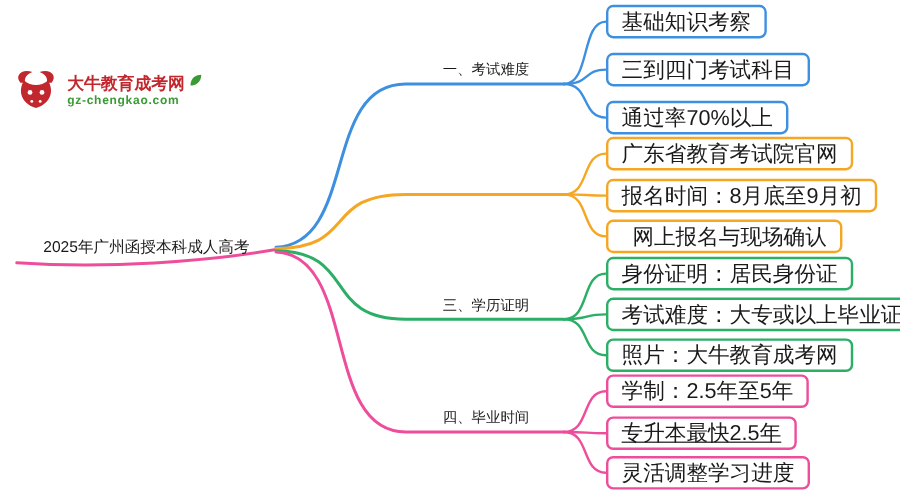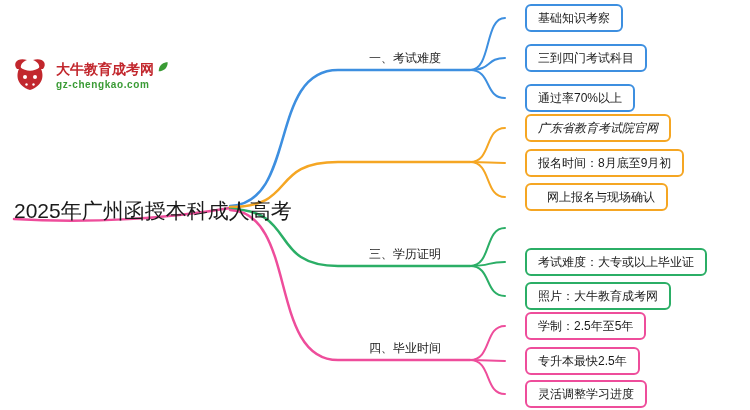--- a/index.html
+++ b/index.html
@@ -9,31 +9,31 @@
   .connectors { position:absolute; left:0; top:0; pointer-events:none; }
 
   .logo { position:absolute; left:10px; top:8px; display:flex; align-items:center; gap:6px; cursor:pointer;margin-top:48px; }
   .logo-text { display:flex; flex-direction:column; line-height:1.25; }
   .logo-title-row { display:flex; align-items:flex-start; gap:3px; }
   .logo-title { color:#c2272d; font-weight:bold; font-size:14px; white-space:nowrap; }
   .logo-sub { color:#3a9b35; font-size:10px; font-weight:bold; letter-spacing:0.6px; }
 
   .root-node {
     position:absolute; left:14px; top:197px; width:216px;
-    font-size:21px; color:#1a1a1a; text-align:center; white-space:nowrap;
+    font-size:13px; color:#1a1a1a; text-align:center; white-space:nowrap;
   }
   .branch-label {
     position:absolute; left:339px; width:132px; text-align:center;
     font-size:12px; color:#1a1a1a; white-space:nowrap;
   }
   .leaf {
     position:absolute; left:505px;
-    font-size:12px; color:#1a1a1a; background:#fff;
+    font-size:18px; color:#1a1a1a; background:#fff;
     border:2px solid #999; border-radius:6px;
-    padding:4px 11px; white-space:nowrap; line-height:16px;margin-left:20px;
+    padding:4px 11px; white-space:nowrap; line-height:16px;
   }
   .b0 { border-color:#3D8FE0; }
   .b1 { border-color:#F5A623; }
   .b2 { border-color:#2BAE66; }
   .b3 { border-color:#EE4D9B; }
 </style>
 </head>
 <body>
 
 <div class="canvas">
@@ -88,24 +88,25 @@
   <div class="root-node">2025年广州函授本科成人高考</div>
 
   <div class="branch-label" style="top:50px;">一、考试难度</div>
   <div class="branch-label" style="top:246px;">三、学历证明</div>
   <div class="branch-label" style="top:340px;">四、毕业时间</div>
 
   <div class="leaf b0" style="top: 4px; border-color: rgb(61, 143, 224);">基础知识考察</div>
   <div class="leaf b0" style="top: 44px; border-color: rgb(61, 143, 224);">三到四门考试科目</div>
   <div class="leaf b0" style="top: 84px; border-color: rgb(61, 143, 224);">通过率70%以上</div>
 
-  <div class="leaf b1" style="top: 114px; border-color: rgb(245, 166, 35); font-style: italic;">广东省教育考试院官网</div>
+  <div class="leaf b1" style="top: 114px; border-color: rgb(245, 166, 35);">广东省教育考试院官网</div>
   <div class="leaf b1" style="top: 149px; border-color: rgb(245, 166, 35);">报名时间：8月底至9月初</div>
   <div class="leaf b1" style="top: 183px; border-color: rgb(245, 166, 35); padding-left: 20px;">网上报名与现场确认</div>
 
+  <div class="leaf b2" style="top: 214px; border-color: rgb(43, 174, 102);">身份证明：居民身份证</div>
   <div class="leaf b2" style="top: 248px; border-color: rgb(43, 174, 102);">考试难度：大专或以上毕业证</div>
   <div class="leaf b2" style="top: 282px; border-color: rgb(43, 174, 102);">照片：大牛教育成考网</div>
 
   <div class="leaf b3" style="top: 312px; border-color: rgb(238, 77, 155);">学制：2.5年至5年</div>
-  <div class="leaf b3" style="top: 347px; border-color: rgb(238, 77, 155);">专升本最快2.5年</div>
+  <div class="leaf b3" style="top: 347px; border-color: rgb(238, 77, 155); text-decoration: underline;">专升本最快2.5年</div>
   <div class="leaf b3" style="top: 380px; border-color: rgb(238, 77, 155);">灵活调整学习进度</div>
 
 </div>
 
 </body></html>

